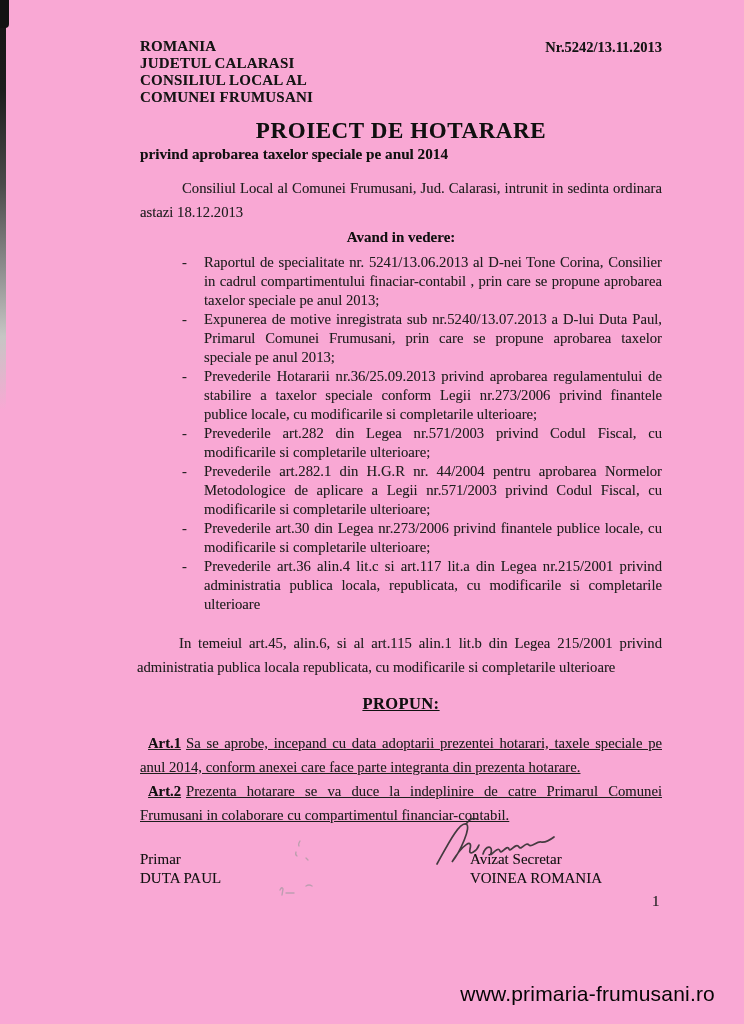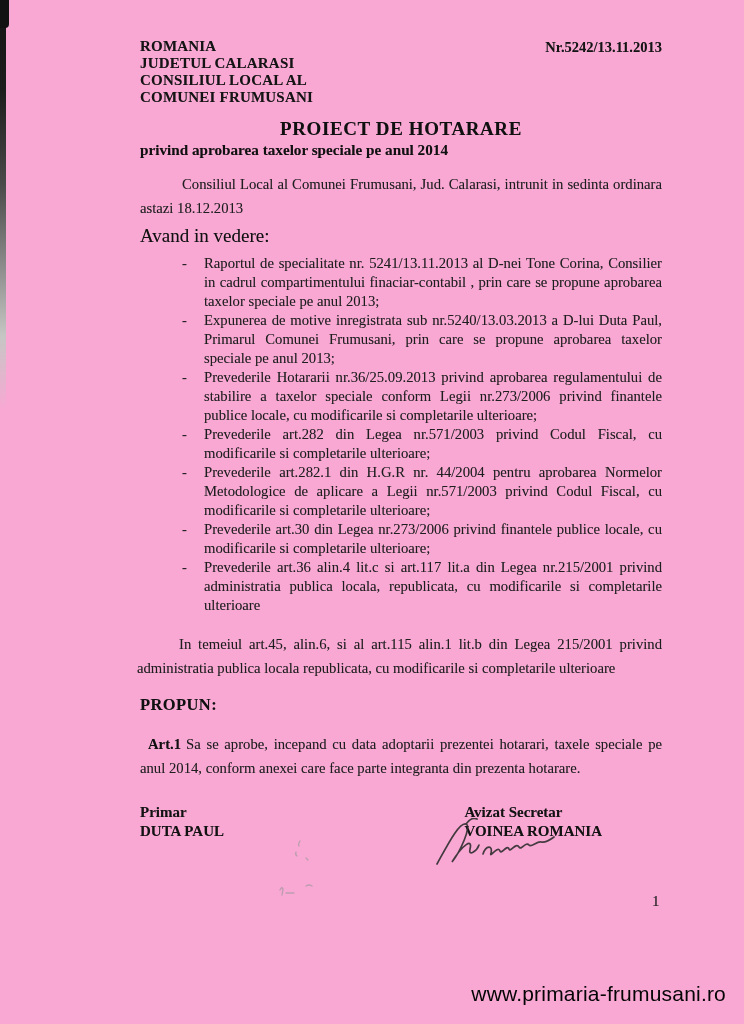--- a/index.html
+++ b/index.html
@@ -8,42 +8,42 @@
         color:#1e1e1e;text-shadow:0 0 .5px rgba(40,40,40,.35);}
   
   .edge-strip{position:absolute;left:0;top:0;width:6px;height:410px;
       background:linear-gradient(to bottom,#141414 0%,#1d1d1d 22%,#4a4a4a 45%,#8f8f8f 66%,#c6c6c4 82%,rgba(230,230,228,0) 100%);}
   .edge-corner{position:absolute;left:0;top:0;width:9px;height:28px;background:#121212;border-radius:0 0 4px 0;}
   
   .content{position:absolute;left:140px;top:38px;width:522px;}
   .hdr{display:flex;justify-content:space-between;align-items:flex-start;}
   .hdr-left div{font-weight:bold;font-size:15px;line-height:17px;letter-spacing:.2px;color:#141414;}
   .hdr-right{font-weight:bold;font-size:14.5px;color:#141414;margin-top:1px;}
-  .title{text-align:center;font-weight:bold;font-size:19px;letter-spacing:.6px;margin-top:12px;color:#101010;}
+  .title{text-align:center;font-weight:bold;font-size:23px;letter-spacing:.6px;margin-top:12px;color:#101010;}
   .subtitle{text-align:left;font-weight:bold;font-size:15.2px;margin-top:1px;color:#101010;}
   p,.para{margin:0;font-size:14.7px;line-height:24px;text-align:justify;}
   .intro{margin-top:13px;text-indent:42px;}
-  .avand{font-weight:normal;font-size:19px;margin-top:5px;color:#101010;}
+  .avand{font-weight:bold;text-align:center;font-size:15px;margin-top:5px;color:#101010;}
   ul.blist{margin:7px 0 0 0;padding:0;list-style:none;}
   ul.blist li{position:relative;padding-left:64px;font-size:14.7px;line-height:19px;text-align:justify;}
   ul.blist li::before{content:"-";position:absolute;left:42px;top:0;}
   .temeiul{margin-top:17px;text-indent:42px;margin-left:-3px;width:525px;}
-  .propun{font-weight:bold;text-align:left;font-size:16.5px;margin-top:15px;letter-spacing:.4px;color:#101010;}
-  .articles{margin-top:17px;}
+  .propun{font-weight:bold;text-align:center;font-size:16.5px;margin-top:15px;letter-spacing:.4px;color:#101010;text-decoration:underline;}
+  .articles{margin-top:17px;text-decoration:underline;}
   .article{text-indent:8px;}
   .article b{color:#101010;margin-right:5px;}
   .art3{padding-left:25px;text-indent:-17px;width:497px;}
   .closing{font-weight:bold;color:#101010;text-indent:102px;margin-left:-3px;width:525px;}
   .signs{display:flex;justify-content:space-between;margin-top:23px;}
-  .sign{font-weight:bold;font-size:15px;line-height:19px;color:#121212;}
+  .sign{font-weight:normal;font-size:15px;line-height:19px;color:#121212;}
   .sign-right{margin-right:60px;text-align:left;}
   .sig-svg{position:absolute;left:433px;top:818px;}
   .pencil{position:absolute;}
   .pagenum{position:absolute;left:652px;top:893px;font-size:15px;color:#222;}
-  .footer{position:absolute;right:18px;top:982px;font-family:"Liberation Sans",sans-serif;
+  .footer{position:absolute;right:29px;top:982px;font-family:"Liberation Sans",sans-serif;
           font-size:21px;color:#050505;text-shadow:none;letter-spacing:.2px;}
 </style>
 </head>
 <body>
 
 <div class="page">
 
   <div class="edge-strip"></div>
   <div class="edge-corner"></div>
 
@@ -60,35 +60,36 @@
     </div>
 
     <div class="title">PROIECT DE HOTARARE</div>
     <div class="subtitle">privind aprobarea taxelor speciale pe anul 2014</div>
 
     <p class="intro">Consiliul Local al Comunei Frumusani, Jud. Calarasi, intrunit in sedinta ordinara astazi 18.12.2013</p>
 
     <div class="avand">Avand in vedere:</div>
 
     <ul class="blist">
-      <li>Raportul de specialitate nr. 5241/13.11.2013 al D-nei Tone Corina, Consilier in cadrul compartimentului finaciar-contabil , prin care se propune aprobarea taxelor speciale pe anul 2013;</li>
-      <li>Expunerea de motive inregistrata sub nr.5240/13.03.2013 a D-lui Duta Paul, Primarul Comunei Frumusani, prin care se propune aprobarea taxelor speciale pe anul 2013;</li>
+      <li>Raportul de specialitate nr. 5241/13.06.2013 al D-nei Tone Corina, Consilier in cadrul compartimentului finaciar-contabil , prin care se propune aprobarea taxelor speciale pe anul 2013;</li>
+      <li>Expunerea de motive inregistrata sub nr.5240/13.07.2013 a D-lui Duta Paul, Primarul Comunei Frumusani, prin care se propune aprobarea taxelor speciale pe anul 2013;</li>
       <li>Prevederile Hotararii nr.36/25.09.2013 privind aprobarea regulamentului de stabilire a taxelor speciale conform Legii nr.273/2006 privind finantele publice locale, cu modificarile si completarile ulterioare;</li>
       <li>Prevederile art.282 din Legea nr.571/2003 privind Codul Fiscal, cu modificarile si completarile ulterioare;</li>
       <li>Prevederile art.282.1 din H.G.R nr. 44/2004 pentru aprobarea Normelor Metodologice de aplicare a Legii nr.571/2003 privind Codul Fiscal, cu modificarile si completarile ulterioare;</li>
       <li>Prevederile art.30 din Legea nr.273/2006 privind finantele publice locale, cu modificarile si completarile ulterioare;</li>
       <li>Prevederile art.36 alin.4 lit.c si art.117 lit.a din Legea nr.215/2001 privind administratia publica locala, republicata, cu modificarile si completarile ulterioare</li>
     </ul>
 
     <p class="temeiul">In temeiul art.45, alin.6, si al art.115 alin.1 lit.b din Legea 215/2001 privind administratia publica locala republicata, cu modificarile si completarile ulterioare</p>
 
     <div class="propun">PROPUN:</div>
 
     <div class="articles">
       <p class="para article"><b>Art.1</b><span>Sa se aprobe, incepand cu data adoptarii prezentei hotarari, taxele speciale pe anul 2014, conform anexei care face parte integranta din prezenta hotarare.</span></p>
+      <p class="para article"><b>Art.2</b><span>Prezenta hotarare se va duce la indeplinire de catre Primarul Comunei Frumusani in colaborare cu compartimentul financiar-contabil.</span></p>
     </div>
 
     <div class="signs">
       <div class="sign sign-left">
         <div>Primar</div>
         <div>DUTA PAUL</div>
       </div>
       <div class="sign sign-right">
         <div>Avizat Secretar</div>
         <div>VOINEA ROMANIA</div>

